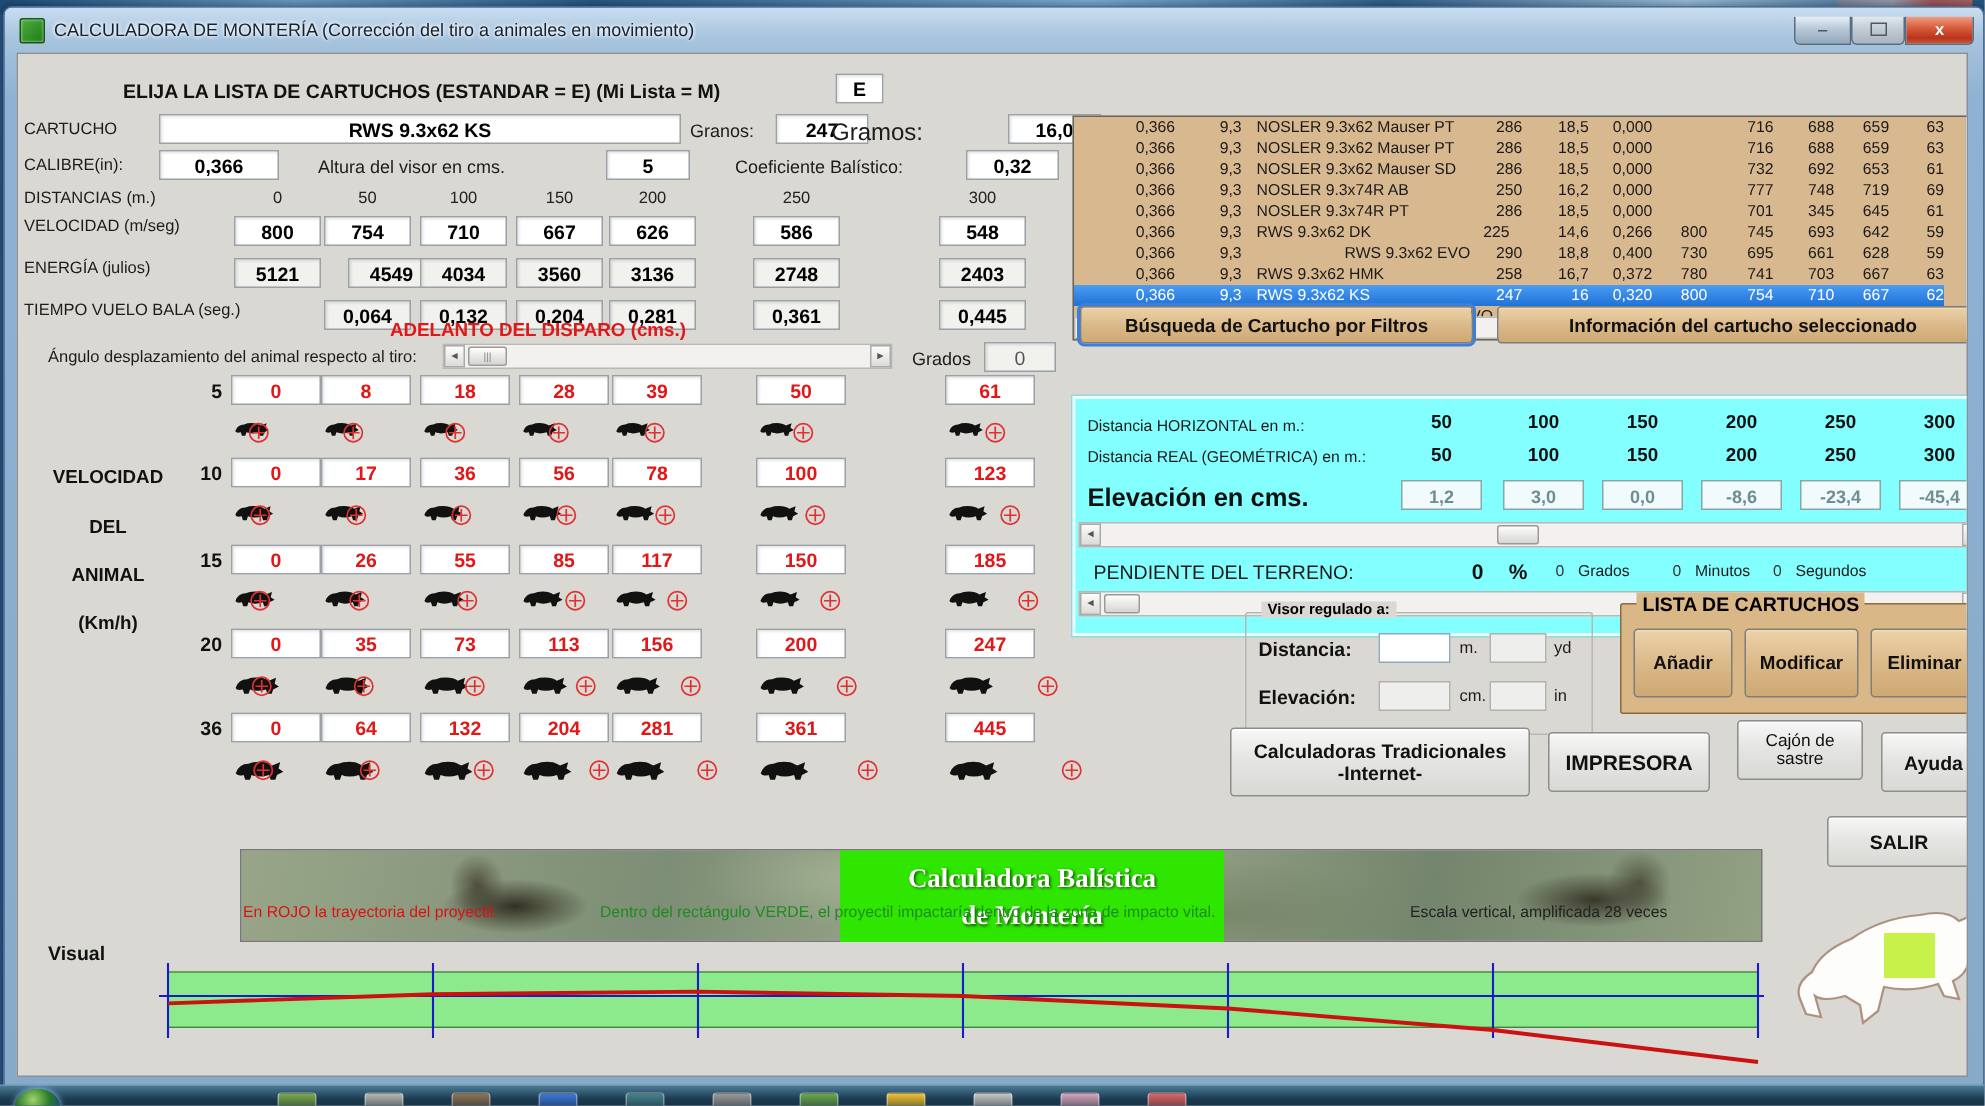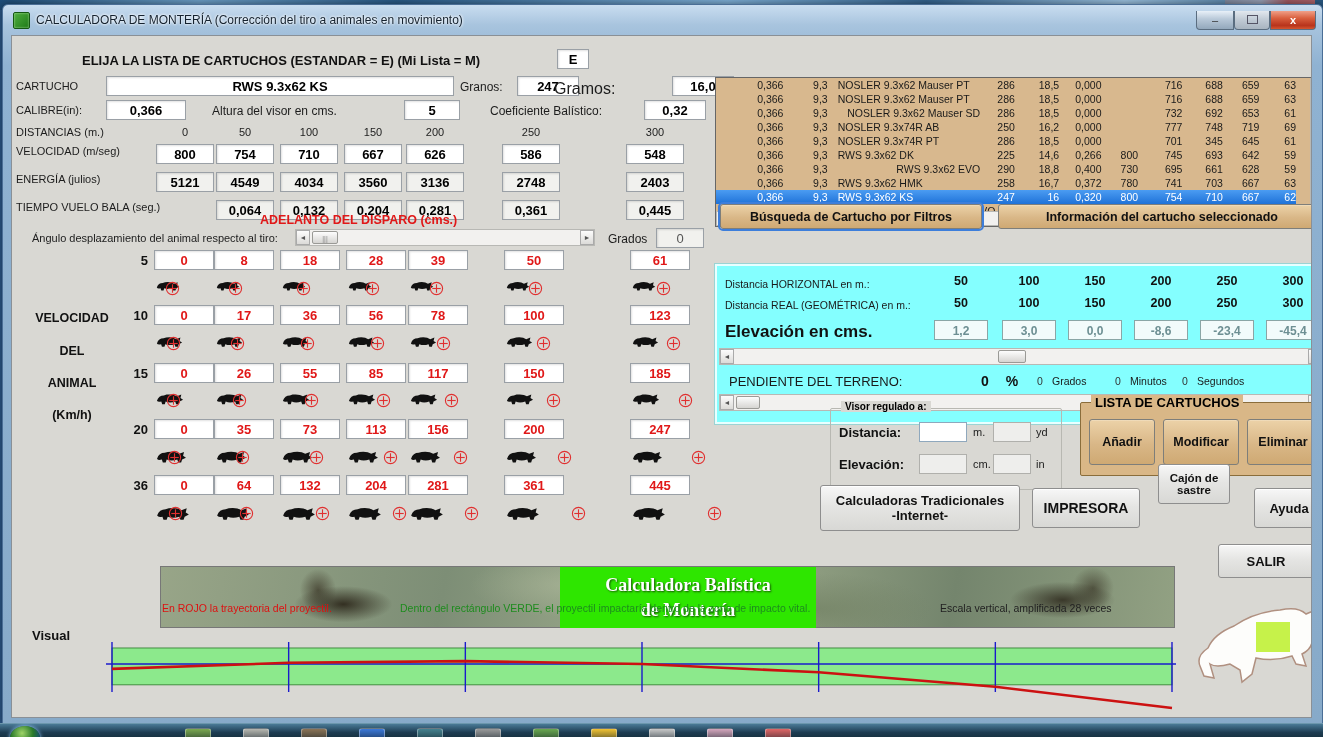--- a/index.html
+++ b/index.html
@@ -133,21 +133,21 @@
         <div class="tick" style="left: 519px; top: 90px;">250</div>
         <div class="tick" style="left: 643px; top: 90px;">300</div>
         <div class="vbox" style="left: 144px; top: 108px; width: 58px; background: rgb(255, 255, 255);">800</div>
         <div class="vbox" style="left: 204px; top: 108px; width: 58px; background: rgb(255, 255, 255);">754</div>
         <div class="vbox" style="left: 268px; top: 108px; width: 58px; background: rgb(255, 255, 255);">710</div>
         <div class="vbox" style="left: 332px; top: 108px; width: 58px; background: rgb(255, 255, 255);">667</div>
         <div class="vbox" style="left: 394px; top: 108px; width: 58px; background: rgb(255, 255, 255);">626</div>
         <div class="vbox" style="left: 490px; top: 108px; width: 58px; background: rgb(255, 255, 255);">586</div>
         <div class="vbox" style="left: 614px; top: 108px; width: 58px; background: rgb(255, 255, 255);">548</div>
         <div class="vbox" style="left: 144px; top: 136px; width: 58px; background: rgb(241, 241, 238);">5121</div>
-        <div class="vbox" style="left: 204px; top: 136px; width: 58px; background: rgb(241, 241, 238);">4549</div>
+        <div class="vbox" style="left: 220px; top: 136px; width: 58px; background: rgb(241, 241, 238);">4549</div>
         <div class="vbox" style="left: 268px; top: 136px; width: 58px; background: rgb(241, 241, 238);">4034</div>
         <div class="vbox" style="left: 332px; top: 136px; width: 58px; background: rgb(241, 241, 238);">3560</div>
         <div class="vbox" style="left: 394px; top: 136px; width: 58px; background: rgb(241, 241, 238);">3136</div>
         <div class="vbox" style="left: 490px; top: 136px; width: 58px; background: rgb(241, 241, 238);">2748</div>
         <div class="vbox" style="left: 614px; top: 136px; width: 58px; background: rgb(241, 241, 238);">2403</div>
         <div class="vbox" style="left: 204px; top: 164px; width: 58px; background: rgb(241, 241, 238);">0,064</div>
         <div class="vbox" style="left: 268px; top: 164px; width: 58px; background: rgb(241, 241, 238);">0,132</div>
         <div class="vbox" style="left: 332px; top: 164px; width: 58px; background: rgb(241, 241, 238);">0,204</div>
         <div class="vbox" style="left: 394px; top: 164px; width: 58px; background: rgb(241, 241, 238);">0,281</div>
         <div class="vbox" style="left: 490px; top: 164px; width: 58px; background: rgb(241, 241, 238);">0,361</div>
@@ -515,21 +515,21 @@
             <div class="gcell" style="width: 44px; text-align: right; padding-left: 0px;">0,000</div>
             <div class="gcell" style="width: 38px; text-align: right; padding-left: 0px;"></div>
             <div class="gcell" style="width: 46px; text-align: right; padding-left: 0px;">716</div>
             <div class="gcell" style="width: 42px; text-align: right; padding-left: 0px;">688</div>
             <div class="gcell" style="width: 38px; text-align: right; padding-left: 0px;">659</div>
             <div class="gcell" style="width: 38px; text-align: right; padding-left: 0px;">63</div>
           </div>
           <div class="grow" style="top: 28px;">
             <div class="gcell" style="width: 70px; text-align: right; padding-left: 0px;">0,366</div>
             <div class="gcell" style="width: 46px; text-align: right; padding-left: 0px;">9,3</div>
-            <div class="gcell" style="width: 158px; text-align: right; padding-left: 10px;">NOSLER 9.3x62 Mauser SD</div>
+            <div class="gcell" style="width: 158px; text-align: left; padding-left: 10px;">NOSLER 9.3x62 Mauser SD</div>
             <div class="gcell" style="width: 36px; text-align: right; padding-left: 0px;">286</div>
             <div class="gcell" style="width: 46px; text-align: right; padding-left: 0px;">18,5</div>
             <div class="gcell" style="width: 44px; text-align: right; padding-left: 0px;">0,000</div>
             <div class="gcell" style="width: 38px; text-align: right; padding-left: 0px;"></div>
             <div class="gcell" style="width: 46px; text-align: right; padding-left: 0px;">732</div>
             <div class="gcell" style="width: 42px; text-align: right; padding-left: 0px;">692</div>
             <div class="gcell" style="width: 38px; text-align: right; padding-left: 0px;">653</div>
             <div class="gcell" style="width: 38px; text-align: right; padding-left: 0px;">61</div>
           </div>
           <div class="grow" style="top: 42px;">
@@ -555,21 +555,21 @@
             <div class="gcell" style="width: 38px; text-align: right; padding-left: 0px;"></div>
             <div class="gcell" style="width: 46px; text-align: right; padding-left: 0px;">701</div>
             <div class="gcell" style="width: 42px; text-align: right; padding-left: 0px;">345</div>
             <div class="gcell" style="width: 38px; text-align: right; padding-left: 0px;">645</div>
             <div class="gcell" style="width: 38px; text-align: right; padding-left: 0px;">61</div>
           </div>
           <div class="grow" style="top: 70px;">
             <div class="gcell" style="width: 70px; text-align: right; padding-left: 0px;">0,366</div>
             <div class="gcell" style="width: 46px; text-align: right; padding-left: 0px;">9,3</div>
             <div class="gcell" style="width: 158px; text-align: left; padding-left: 10px;">RWS 9.3x62 DK</div>
-            <div class="gcell" style="width: 36px; text-align: right; padding-left: 0px;">225</div>
+            <div class="gcell" style="width: 36px; text-align: center; padding-left: 0px;">225</div>
             <div class="gcell" style="width: 46px; text-align: right; padding-left: 0px;">14,6</div>
             <div class="gcell" style="width: 44px; text-align: right; padding-left: 0px;">0,266</div>
             <div class="gcell" style="width: 38px; text-align: right; padding-left: 0px;">800</div>
             <div class="gcell" style="width: 46px; text-align: right; padding-left: 0px;">745</div>
             <div class="gcell" style="width: 42px; text-align: right; padding-left: 0px;">693</div>
             <div class="gcell" style="width: 38px; text-align: right; padding-left: 0px;">642</div>
             <div class="gcell" style="width: 38px; text-align: right; padding-left: 0px;">59</div>
           </div>
           <div class="grow" style="top: 84px;">
             <div class="gcell" style="width: 70px; text-align: right; padding-left: 0px;">0,366</div>
@@ -707,21 +707,21 @@
       <div class="tanbtn" style="left:8px;top:16px;width:66px;height:46px">Añadir</div>
       <div class="tanbtn" style="left:82px;top:16px;width:76px;height:46px">Modificar</div>
       <div class="tanbtn" style="left:166px;top:16px;width:72px;height:46px">Eliminar</div>
     </div>
 
     <div class="wbtn" style="left:1020px;top:452px;width:108px;height:40px;font-size:14px">IMPRESORA</div>
     <div class="wbtn" style="left:808px;top:449px;width:200px;height:46px">
       <span>Calculadoras Tradicionales</span>
       <span>-Internet-</span>
     </div>
-    <div class="wbtn" style="left:1146px;top:428px;width:72px;height:40px;font-weight:bold;font-size:11.5px">
+    <div class="wbtn" style="left:1146px;top:444px;width:84px;height:40px;font-weight:normal;font-size:11.5px">
       <span>Cajón de</span>
       <span>sastre</span>
     </div>
     <div class="wbtn" style="left:1242px;top:452px;width:70px;height:40px">Ayuda</div>
     <div class="wbtn" style="left:1206px;top:508px;width:96px;height:34px;font-size:13px">SALIR</div>
 
     <div id="photo" class="abs"></div>
     <div id="banner" class="abs">
       <span>Calculadora Balística</span>
       <span>de Montería</span>

